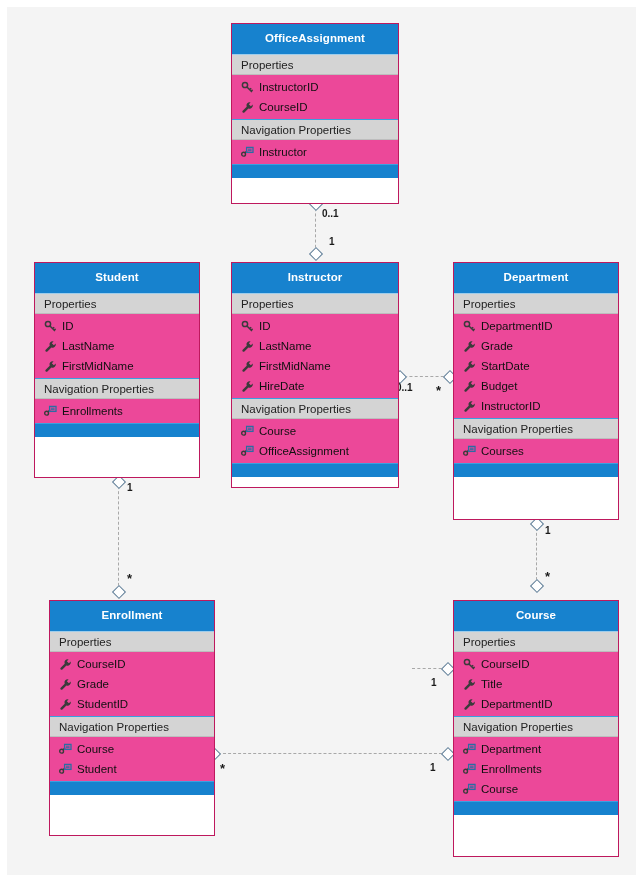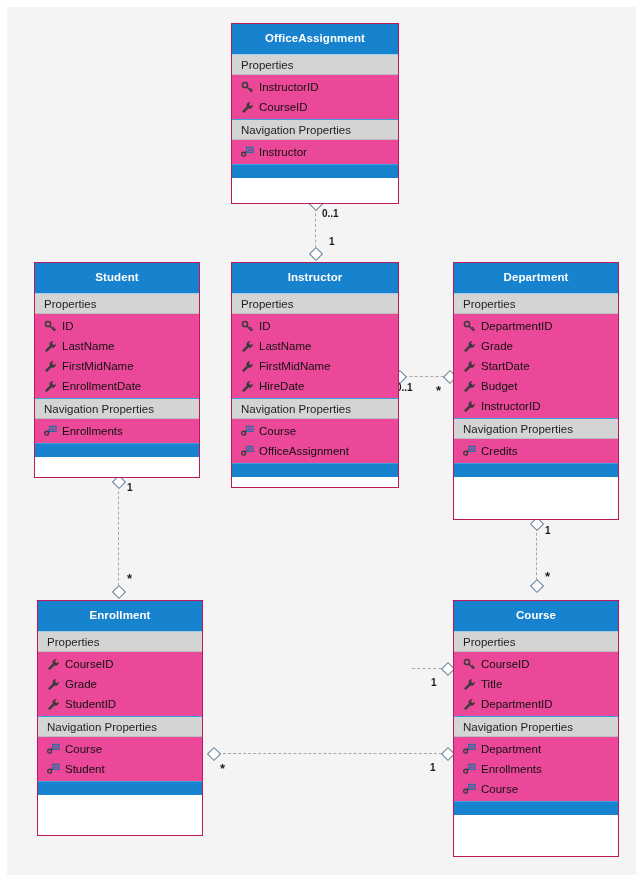--- a/index.html
+++ b/index.html
@@ -200,28 +200,20 @@
         <span class="lbl">LastName</span>
       </div>
       <div class="ent-row">
         <span class="ico">
             <svg width="13" height="13" viewBox="0 0 13 13">
               <path d="M9.6 1.4a3.2 3.2 0 0 0-3.9 4.3L1.7 9.7a1.2 1.2 0 1 0 1.7 1.7l4-4a3.2 3.2 0 0 0 4.3-3.9L9.9 5.3 7.8 3.2z" fill="#3b3b3b"></path>
             </svg>
           </span>
         <span class="lbl">FirstMidName</span>
       </div>
-      <div class="ent-row">
-        <span class="ico">
-            <svg width="13" height="13" viewBox="0 0 13 13">
-              <path d="M9.6 1.4a3.2 3.2 0 0 0-3.9 4.3L1.7 9.7a1.2 1.2 0 1 0 1.7 1.7l4-4a3.2 3.2 0 0 0 4.3-3.9L9.9 5.3 7.8 3.2z" fill="#3b3b3b"></path>
-            </svg>
-          </span>
-        <span class="lbl">EnrollmentDate</span>
-      </div>
     </div>
     <div class="ent-section nav">Navigation Properties</div>
     <div class="ent-rows">
       <div class="ent-row">
         <span class="ico">
             <svg width="13" height="13" viewBox="0 0 13 13">
               <circle cx="2.6" cy="8.2" r="1.9" fill="none" stroke="#3b3b3b" stroke-width="1.4"></circle>
               <path d="M4 7 L6 4.6" stroke="#3b3b3b" stroke-width="1.4"></path>
               <rect x="5.6" y="1.4" width="6.4" height="5" fill="none" stroke="#2b6ca3" stroke-width="1.3"></rect>
               <path d="M7 3.2h3.6M7 4.7h3.6" stroke="#2b6ca3" stroke-width="1"></path>
@@ -349,27 +341,27 @@
     <div class="ent-rows">
       <div class="ent-row">
         <span class="ico">
             <svg width="13" height="13" viewBox="0 0 13 13">
               <circle cx="2.6" cy="8.2" r="1.9" fill="none" stroke="#3b3b3b" stroke-width="1.4"></circle>
               <path d="M4 7 L6 4.6" stroke="#3b3b3b" stroke-width="1.4"></path>
               <rect x="5.6" y="1.4" width="6.4" height="5" fill="none" stroke="#2b6ca3" stroke-width="1.3"></rect>
               <path d="M7 3.2h3.6M7 4.7h3.6" stroke="#2b6ca3" stroke-width="1"></path>
             </svg>
           </span>
-        <span class="lbl">Credits</span>
-      </div>
-    </div>
-    <div class="ent-footer"></div>
-  </div>
-
-  <div class="entity" style="left:30px;top:593px;width:166px;height:236px;">
+        <span class="lbl">Courses</span>
+      </div>
+    </div>
+    <div class="ent-footer"></div>
+  </div>
+
+  <div class="entity" style="left:42px;top:593px;width:166px;height:236px;">
     <div class="ent-header">Enrollment</div>
     <div class="ent-section">Properties</div>
     <div class="ent-rows">
       <div class="ent-row">
         <span class="ico">
             <svg width="13" height="13" viewBox="0 0 13 13">
               <path d="M9.6 1.4a3.2 3.2 0 0 0-3.9 4.3L1.7 9.7a1.2 1.2 0 1 0 1.7 1.7l4-4a3.2 3.2 0 0 0 4.3-3.9L9.9 5.3 7.8 3.2z" fill="#3b3b3b"></path>
             </svg>
           </span>
         <span class="lbl">CourseID</span>

